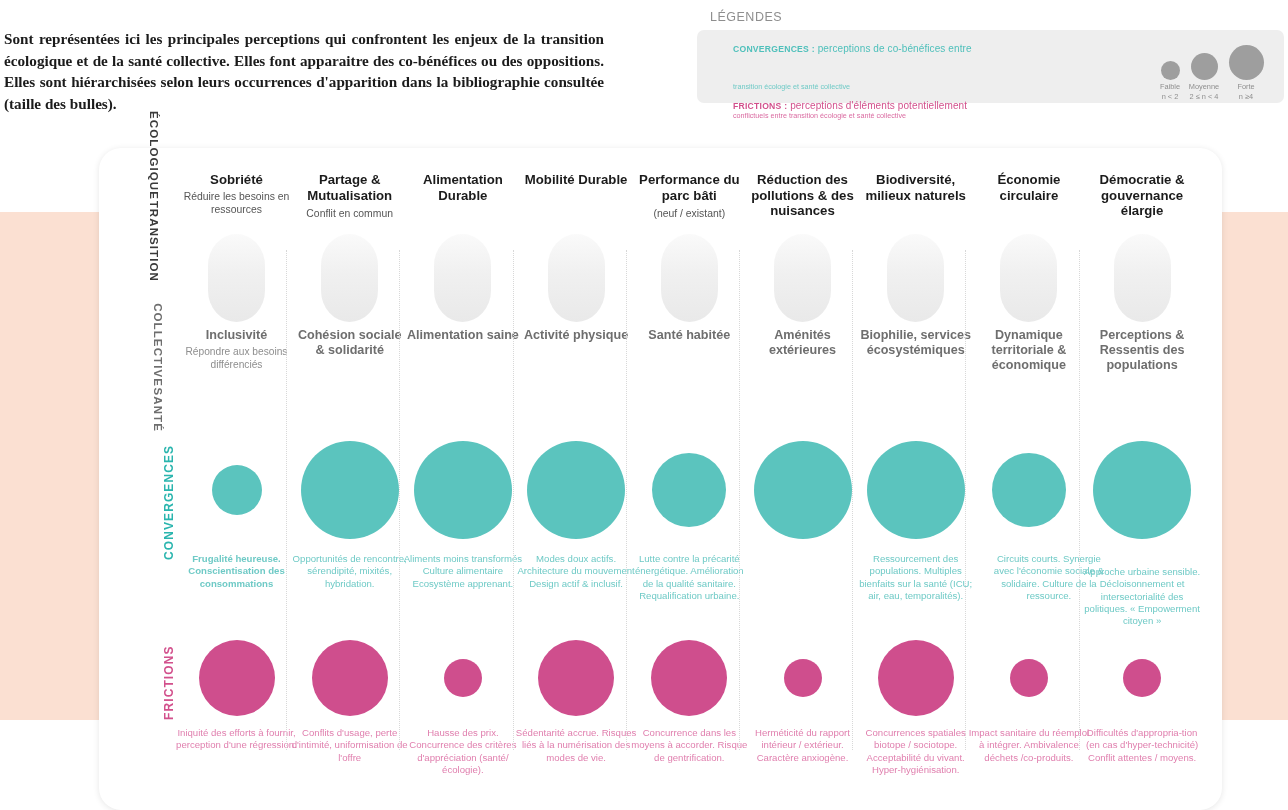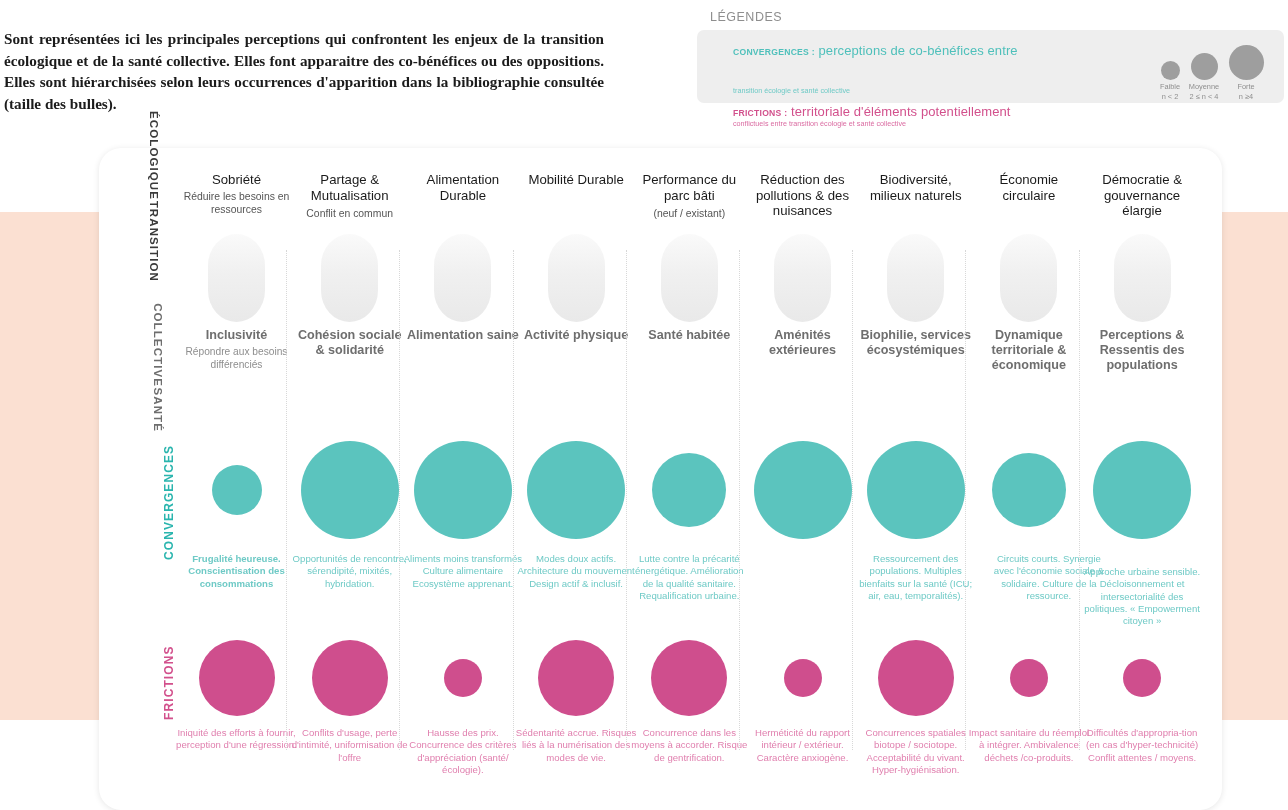--- a/index.html
+++ b/index.html
@@ -49,21 +49,21 @@
     width: 587px; height: 73px;
     background: #eeeeee;
     border-radius: 7px;
     z-index: 5;
   }
   .legend-left { position: absolute; left: 36px; top: 13px; width: 300px; }
   .lg-block { margin-bottom: 8px; }
   .lg-head { font-size: 8.6px; font-weight: bold; letter-spacing: .25px; }
   .lg-head.conv { color: #4fc0bb; }
   .lg-head.fric { color: #d2508c; }
-  .lg-sub { font-size: 13px; font-weight: normal; letter-spacing: .1px; }
+  .lg-sub { font-size: 10px; font-weight: normal; letter-spacing: .1px; }
   .lg-body { font-size: 7.2px; line-height: 1.35; }
   .lg-body.conv { color: #6fcac6; margin-top: 28px; }
   .lg-body.fric { color: #da6ba1; }
 
   .legend-right { position: absolute; left: 308px; top: 12px; width: 180px; }
   .lr-title { font-size: 9.4px; color: #8e8e8e; line-height: 1.3; letter-spacing: .2px; }
   .lr-sub { font-size: 6.8px; color: #9b9b9b; line-height: 1.3; margin-top: 2px; }
 
   .legend-bubbles {
     position: absolute; left: 452px; top: 8px;
@@ -108,21 +108,21 @@
   .cols { position: absolute; left: 180px; top: 0; width: 1040px; height: 810px; z-index: 4; }
   .col {
     position: absolute; top: 0; width: 113px; height: 810px;
   }
   .col .dash {
     position: absolute; left: -7px; top: 250px; width: 0; height: 500px;
     border-left: 1px dotted #d8d8d8;
   }
 
   .te-title { position: absolute; top: 172px; width: 113px; text-align: center;
-              font-size: 13.2px; font-weight: normal; color: #1b1b1b; line-height: 1.18; }
+              font-size: 13.2px; font-weight: bold; color: #1b1b1b; line-height: 1.18; }
   .te-sub   { position: absolute; width: 113px; text-align: center;
               font-size: 10.4px; color: #555; line-height: 1.26; }
 
   .pill { position: absolute; left: 28px; width: 57px; height: 88px;
           border-radius: 29px / 32px;
           background: linear-gradient(180deg, #fafafa 0%, #f0f0f0 45%, #e9e9e9 100%); }
 
   .sc-title { position: absolute; top: 328px; width: 113px; text-align: center;
               font-size: 12.6px; font-weight: bold; color: #6e6e6e; line-height: 1.2; }
   .sc-sub   { position: absolute; width: 113px; text-align: center;
@@ -152,21 +152,21 @@
 
   <div class="legend-left">
     <div class="lg-block">
       <div class="lg-head conv">
         <span>CONVERGENCES :</span><span class="lg-sub"> perceptions de co-bénéfices entre</span>
       </div>
       <div class="lg-body conv">transition  écologie et santé  collective</div>
     </div>
     <div class="lg-block">
       <div class="lg-head fric">
-        <span>FRICTIONS :</span><span class="lg-sub">  territoriale d'éléments  potentiellement</span>
+        <span>FRICTIONS :</span><span class="lg-sub">  perceptions d'éléments  potentiellement</span>
       </div>
       <div class="lg-body fric">conflictuels  entre  transition  écologie et santé  collective</div>
     </div>
   </div>
 
 
   <div class="legend-bubbles" id="legend-bubbles">
       <div class="lb-item" style="left: 0px; width: 42px;">
         <div class="lb-dot" style="width: 19px; height: 19px;"></div>
       </div>

